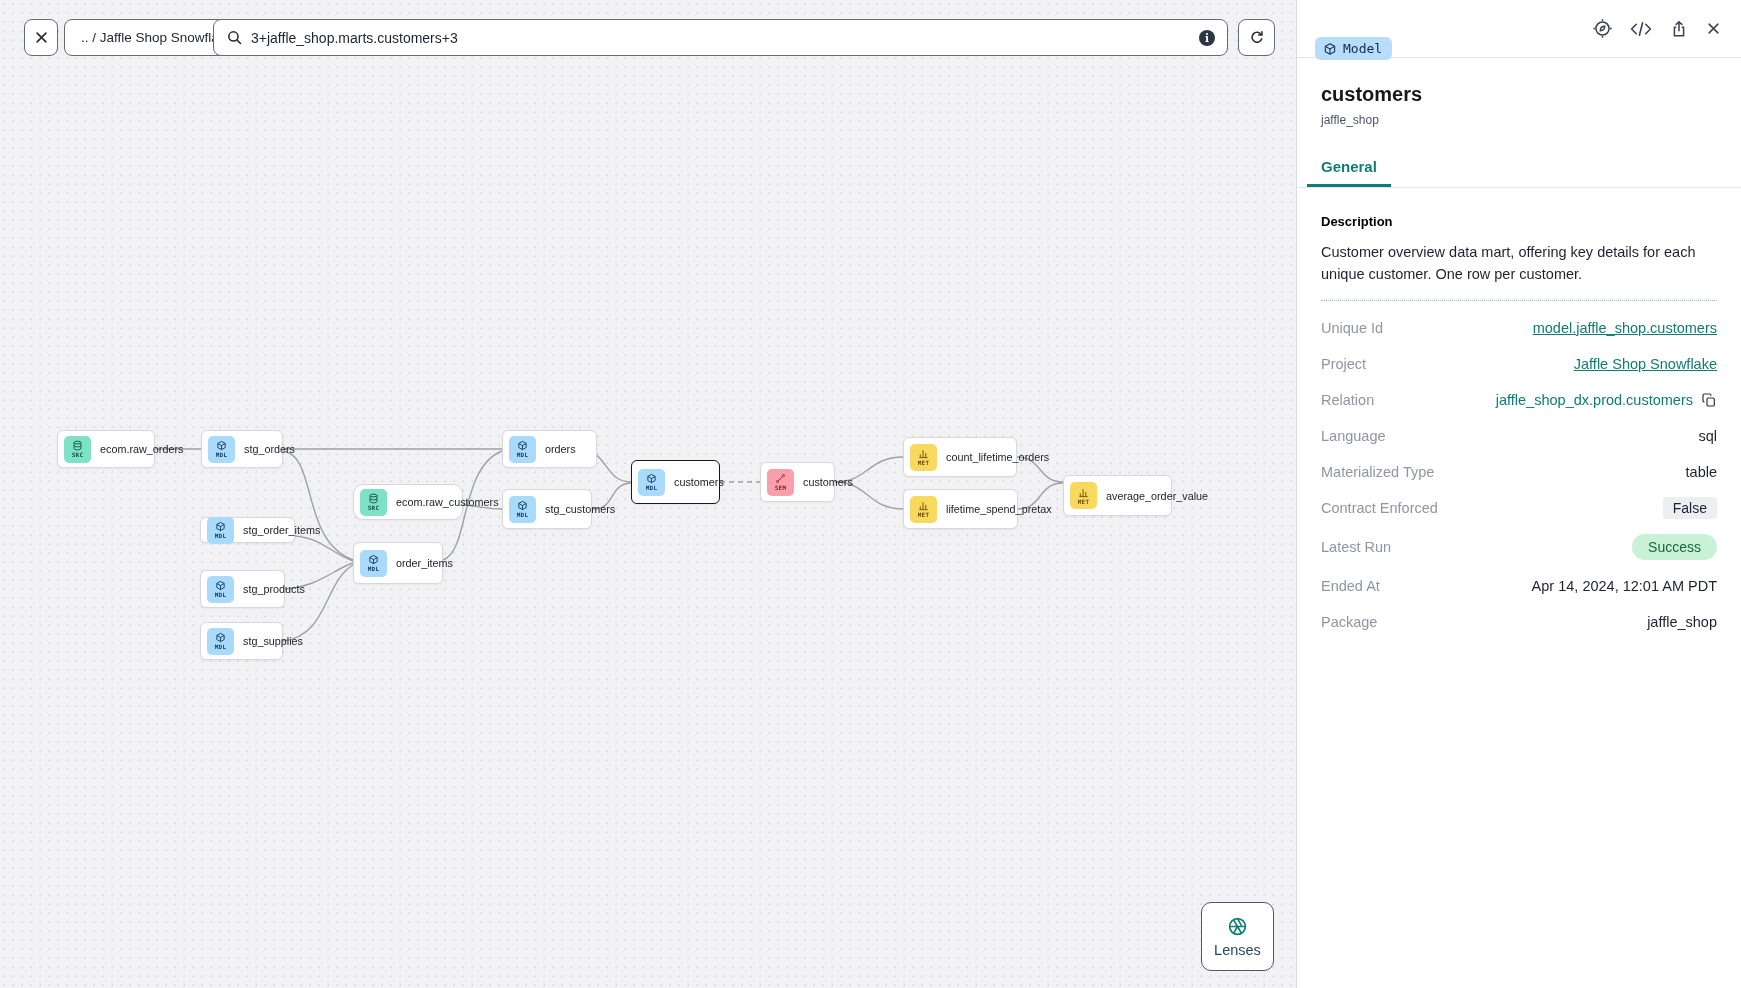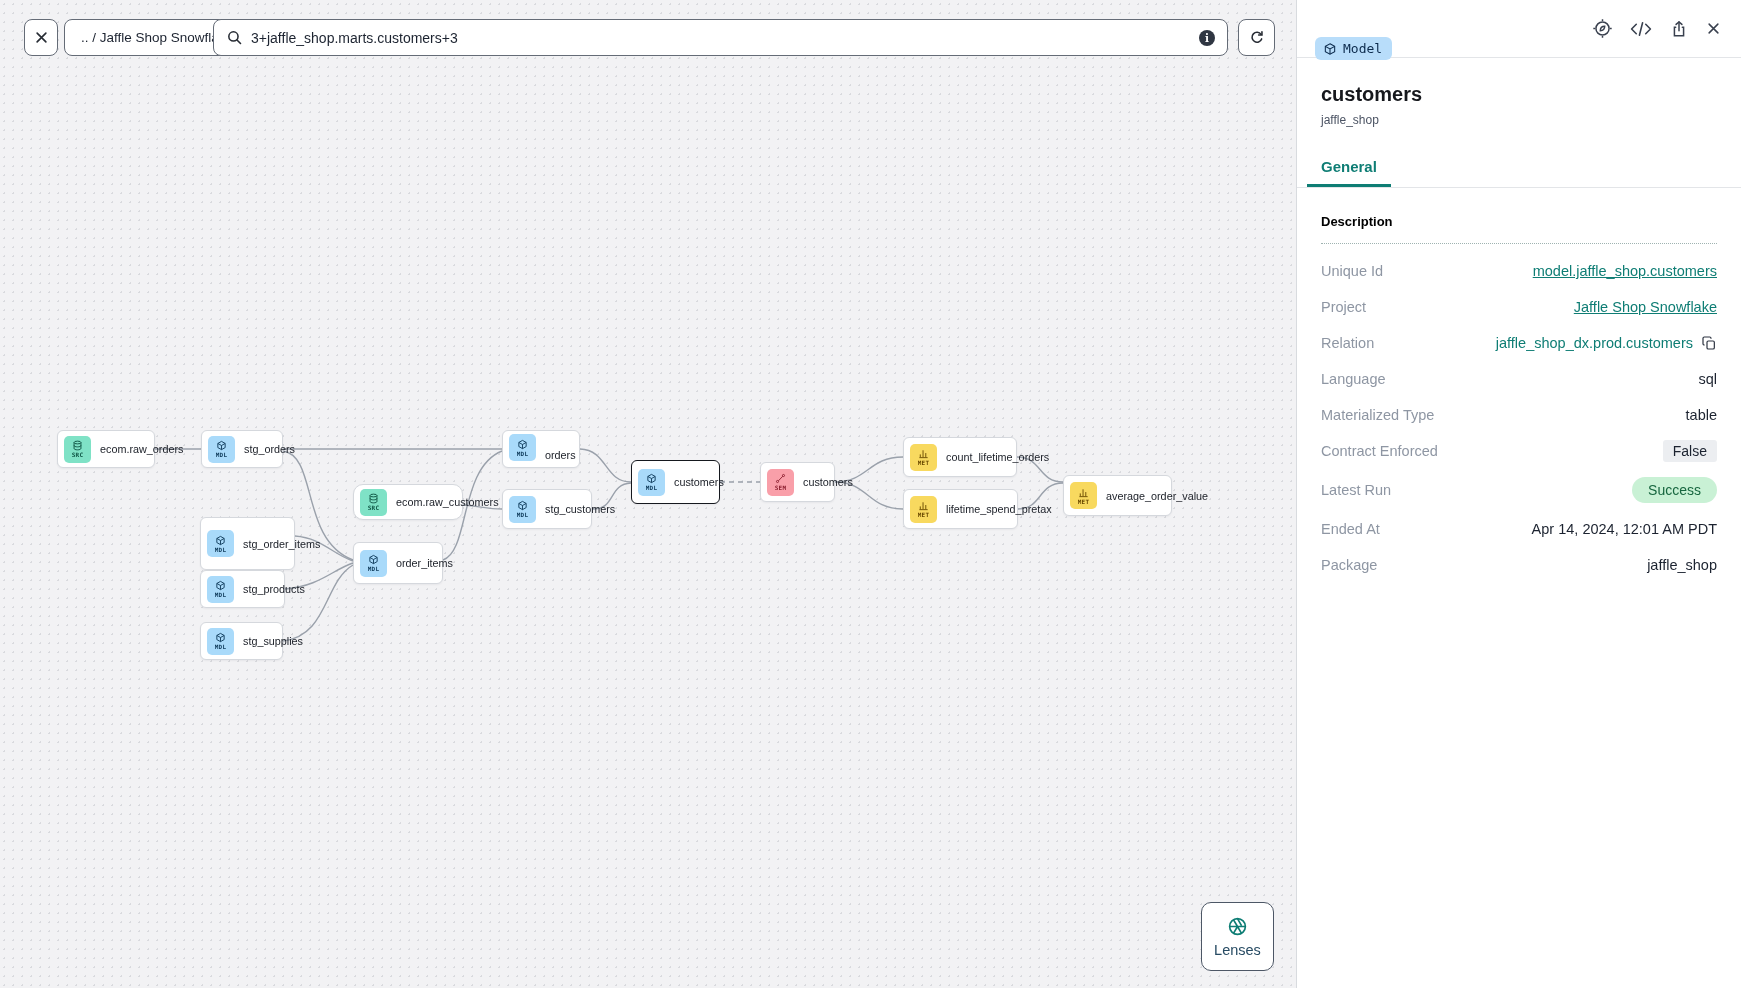--- a/index.html
+++ b/index.html
@@ -120,21 +120,21 @@
           <span class="chip" style="background:#7fe2c6;color:#0b5040">
             <svg width="11" height="11" viewBox="0 0 24 24" fill="none" stroke="#0b5040" stroke-width="2">
               <ellipse cx="12" cy="5.5" rx="7.5" ry="3"></ellipse>
               <path d="M4.5 5.5v13c0 1.7 3.4 3 7.5 3s7.5-1.3 7.5-3v-13"></path>
               <path d="M4.5 12c0 1.7 3.4 3 7.5 3s7.5-1.3 7.5-3"></path>
             </svg>
             <span class="chip-label">SRC</span>
           </span>
           <span class="gname">ecom.raw_customers</span>
         </div>
-        <div class="gnode" style="left: 200px; top: 517px; width: 95px; height: 53px;">
+        <div class="gnode" style="left: 200px; top: 517px; width: 95px; height: 26px;">
           <span class="chip" style="background:#a9dafa;color:#0e3a5a">
             <svg width="11" height="11" viewBox="0 0 24 24" fill="none" stroke="#0e3a5a" stroke-width="2">
               <path d="M12 3l8 4.5v9L12 21l-8-4.5v-9z"></path>
               <path d="M4 7.5 12 12l8-4.5M12 12v9"></path>
             </svg>
             <span class="chip-label">MDL</span>
           </span>
           <span class="gname">stg_order_items</span>
         </div>
         <div class="gnode" style="left: 353px; top: 542px; width: 90px; height: 42px;">
@@ -160,21 +160,21 @@
         <div class="gnode" style="left: 200px; top: 622px; width: 83px; height: 38px;">
           <span class="chip" style="background:#a9dafa;color:#0e3a5a">
             <svg width="11" height="11" viewBox="0 0 24 24" fill="none" stroke="#0e3a5a" stroke-width="2">
               <path d="M12 3l8 4.5v9L12 21l-8-4.5v-9z"></path>
               <path d="M4 7.5 12 12l8-4.5M12 12v9"></path>
             </svg>
             <span class="chip-label">MDL</span>
           </span>
           <span class="gname">stg_supplies</span>
         </div>
-        <div class="gnode" style="left: 502px; top: 430px; width: 78px; height: 38px; align-items: flex-end;">
+        <div class="gnode" style="left: 502px; top: 430px; width: 95px; height: 38px;">
           <span class="chip" style="background:#a9dafa;color:#0e3a5a">
             <svg width="11" height="11" viewBox="0 0 24 24" fill="none" stroke="#0e3a5a" stroke-width="2">
               <path d="M12 3l8 4.5v9L12 21l-8-4.5v-9z"></path>
               <path d="M4 7.5 12 12l8-4.5M12 12v9"></path>
             </svg>
             <span class="chip-label">MDL</span>
           </span>
           <span class="gname">orders</span>
         </div>
         <div class="gnode" style="left: 502px; top: 489px; width: 90px; height: 40px;">
@@ -310,20 +310,21 @@
 
     <div class="panel-body">
       <div class="ptitle">customers</div>
       <div class="psub">jaffle_shop</div>
 
       <div class="tabs">
         <span class="tab">General</span>
       </div>
 
       <div class="sec-label">Description</div>
+      <div class="desc">Customer overview data mart, offering key details for each unique customer. One row per customer.</div>
       <div class="dotted-sep"></div>
 
       <div class="rows">
         <div class="row">
           <span class="rlabel">Unique Id</span>
           <a class="rlink">model.jaffle_shop.customers</a>
         </div>
         <div class="row">
           <span class="rlabel">Project</span>
           <a class="rlink">Jaffle Shop Snowflake</a>

